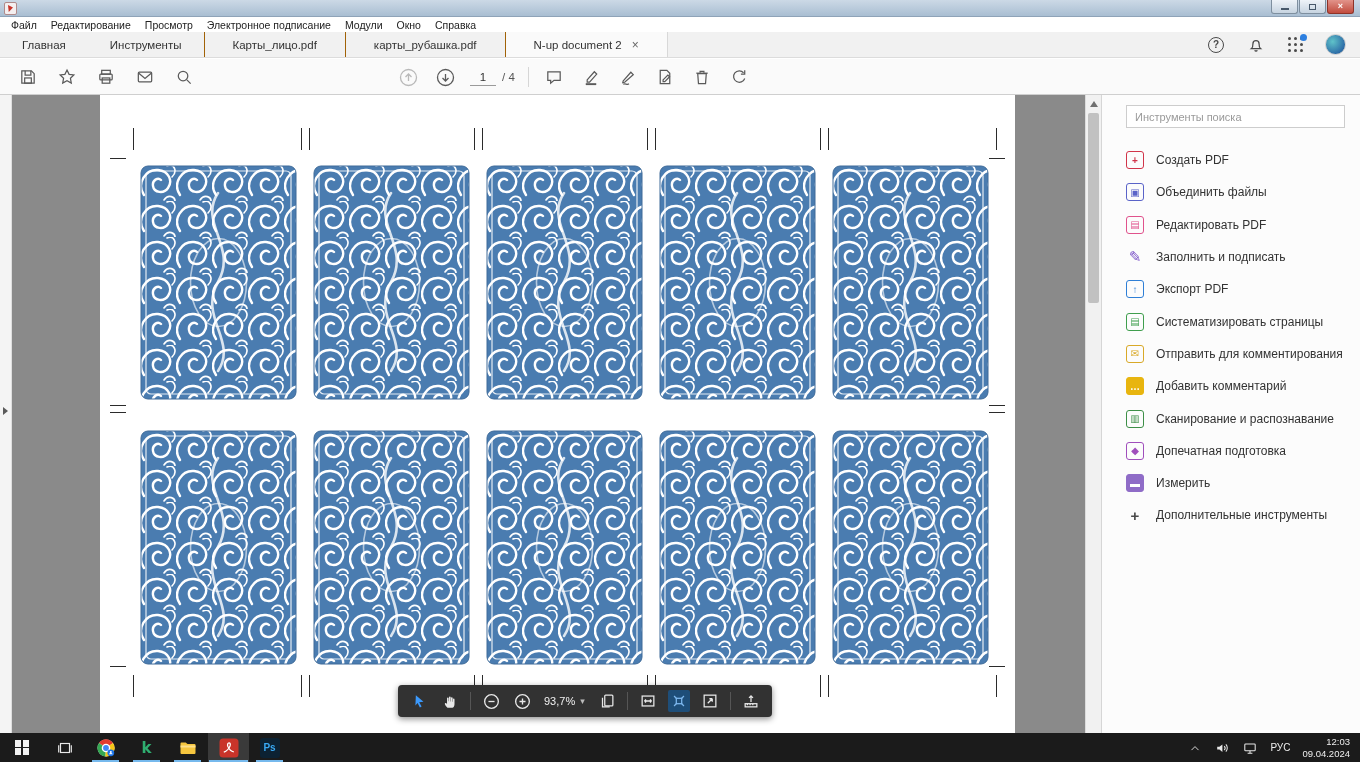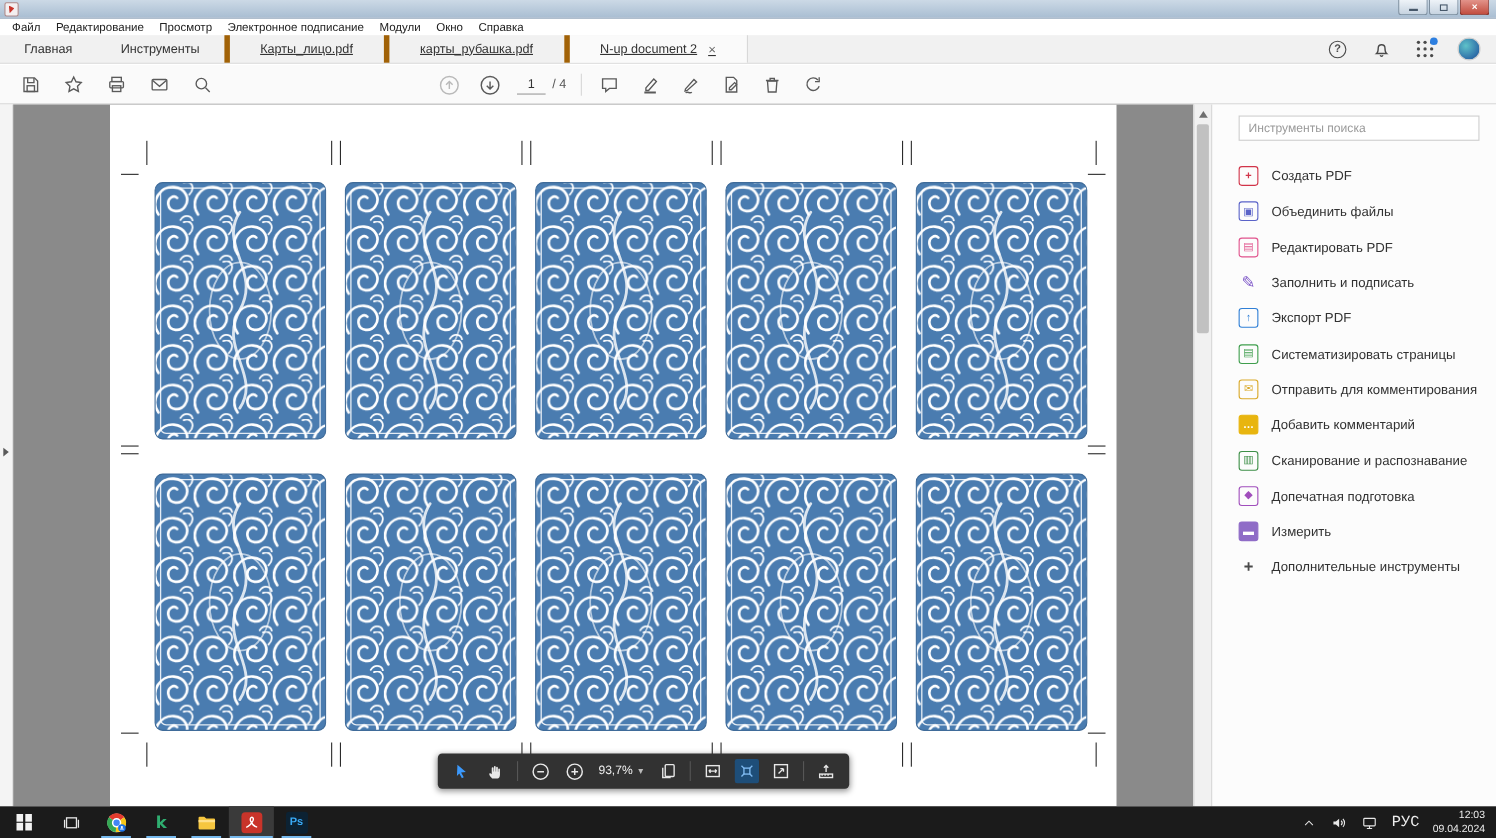--- a/index.html
+++ b/index.html
@@ -25,21 +25,21 @@
 
   
   .menubar { position:absolute; left:0; top:18px; width:1360px; height:14px; background:#fff;
     display:flex; align-items:center; padding-left:4px; }
   .menubar span { font-size:10.5px; color:#222; padding:0 7px; cursor:pointer; }
 
   
   .tabbar { position:absolute; left:0; top:32px; width:1360px; height:26px; background:#f1f1f1;
     border-bottom:1px solid #dcdcdc; display:flex; align-items:stretch; }
   .tab { display:flex; align-items:center; padding:0 22px; font-size:11.5px; color:#333; cursor:pointer; }
-  .tab.doc { border-left:5px solid #a16207; padding:0 28px;text-decoration:underline; }
+  .tab.doc { border-left:1px solid #a16207; padding:0 28px; }
   .tab.doc.last { border-right:1px solid #d8d8d8; }
   .tab.active { background:#fafafa; }
   .tab .closex { margin-left:10px; color:#666; font-size:12px; cursor:pointer; }
   .tabbar-right { margin-left:auto; display:flex; align-items:center; gap:18px; padding-right:14px; }
   .hicon { width:22px; height:22px; display:flex; align-items:center; justify-content:center; cursor:pointer; position:relative; }
   .help-circ { width:16px; height:16px; border:1.3px solid #4a4a4a; border-radius:50%;
     display:flex; align-items:center; justify-content:center; font-size:10px; color:#4a4a4a; font-weight:bold; }
   .griddots { position:relative; width:16px; height:16px; }
   .griddots i { position:absolute; width:3px; height:3px; background:#4a4a4a; border-radius:50%; }
   .griddots .badge { position:absolute; right:-3px; top:-3px; width:7px; height:7px; background:#2d7fe0; border-radius:50%; }
@@ -115,21 +115,21 @@
   .tk-app { width:41px; display:flex; align-items:center; justify-content:center; cursor:pointer; position:relative; }
   .tk-app.active { background:#3a3a3a; }
   .tk-app .runline { position:absolute; bottom:0; left:7px; right:7px; height:2px; background:#76b9ed; }
   .tk-app.active .runline { left:1px; right:1px; }
   .k-letter { color:#2fae70; font-weight:bold; font-size:15px; font-family:"DejaVu Sans",sans-serif; }
   .ps-tile { width:20px; height:20px; background:#0c2233; border-radius:3px; display:flex; align-items:center; justify-content:center; }
   .ps-tile span { color:#39a9f4; font-size:10px; font-weight:bold; }
   .tray { margin-left:auto; display:flex; align-items:center; gap:12px; padding-right:10px; }
   .tray-ic { display:flex; align-items:center; justify-content:center; cursor:pointer; }
   .tray-ic svg { stroke:#e8e8e8; fill:none; stroke-width:1.3; }
-  .tray-lang { color:#eee; font-size:14px; cursor:pointer;font-family:Liberation Mono, monospace; }
+  .tray-lang { color:#eee; font-size:10px; cursor:pointer; }
   .tray-clock { text-align:right; color:#eee; font-size:9.5px; line-height:1.25; cursor:pointer; }
 </style>
 </head>
 <body>
 
 <div id="app">
 
   <div class="titlebar">
     <div class="appicon"></div>
     <div class="winbtns">

